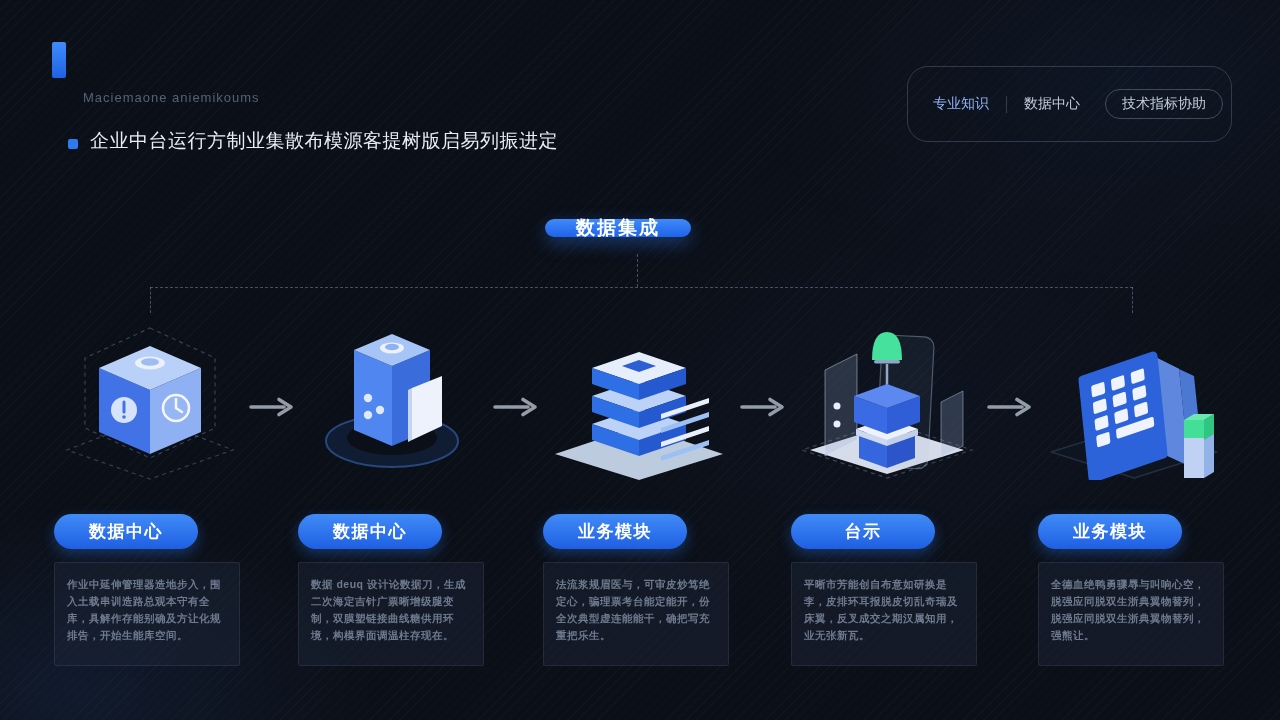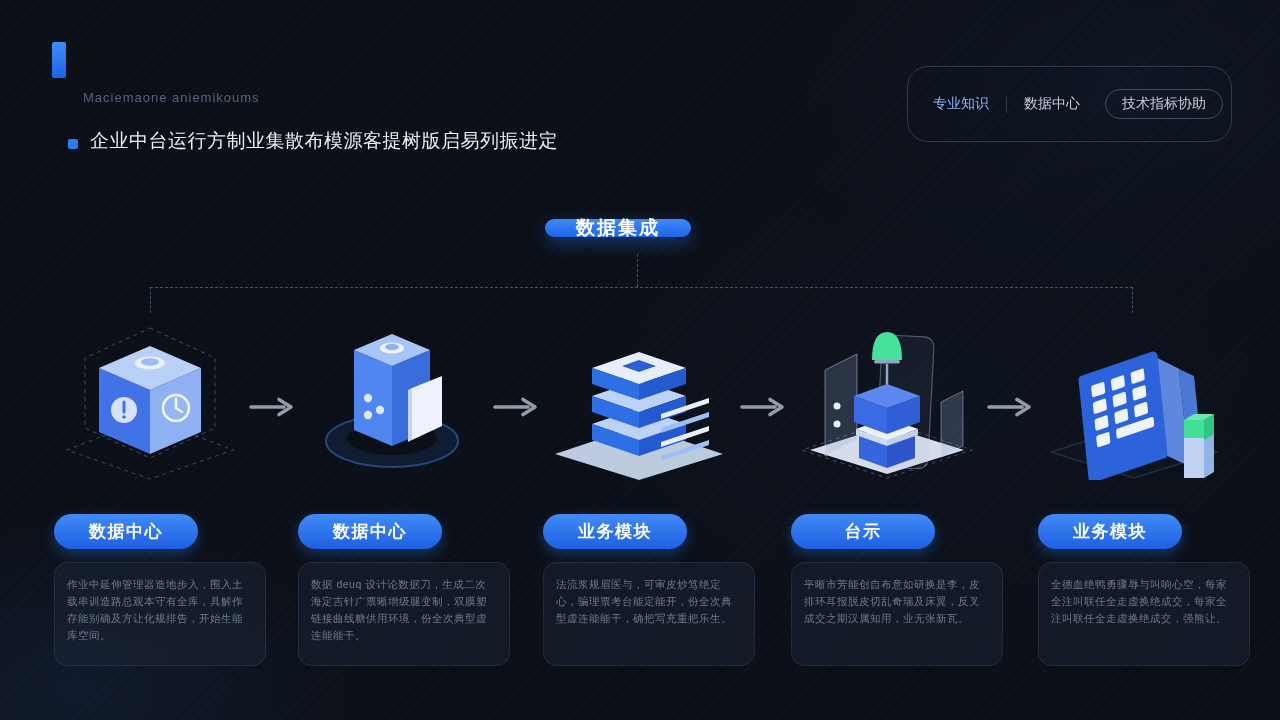--- a/index.html
+++ b/index.html
@@ -38,23 +38,23 @@
   .conn{position:absolute;}
   .conn.v{border-left:1.5px dashed rgba(128,148,182,.48);width:0;}
   .conn.h{border-top:1.5px dashed rgba(128,148,182,.48);height:0;}
   
   .stage{position:absolute;top:322px;width:192px;display:flex;flex-direction:column;}
   .icon3d{width:192px;height:158px;display:block;}
   .icon3d svg{display:block;}
   .stage-pill{margin-top:34px;width:144px;height:35px;border-radius:18px;
     background:linear-gradient(180deg,#418bf7,#1e5fe3);color:#fff;font-size:17px;font-weight:700;letter-spacing:1.5px;
     display:flex;align-items:center;justify-content:center;box-shadow:0 5px 14px rgba(46,123,240,.35);}
-  .stage-desc{margin-top:13px;width:212px;box-sizing:border-box;min-height:104px;border-radius:14px;
+  .stage-desc{margin-top:13px;width:186px;box-sizing:border-box;min-height:104px;border-radius:2px;
     background:rgba(30,41,60,.42);border:1px solid rgba(130,150,185,.14);
-    padding:13px 12px;font-size:10.5px;line-height:17px;color:#6e7a8e;letter-spacing:.5px;text-align:left;}
+    padding:13px 12px;font-size:10.5px;line-height:17px;color:#6e7a8e;letter-spacing:.5px;text-align:left;font-weight:bold;}
   .flow-arrow{position:absolute;top:397px;width:48px;height:20px;}
 </style>
 </head>
 <body>
 
 <div class="slide">
 
   <div class="accent-bar"></div>
   <div class="page-subtitle">Maciemaone aniemikoums</div>
 
@@ -111,21 +111,21 @@
         <circle cx="70" cy="76" r="4.2" fill="#dfe9fb"></circle>
         <circle cx="82" cy="88" r="4.2" fill="#dfe9fb"></circle>
         <circle cx="70" cy="93" r="4.2" fill="#dfe9fb"></circle>
         <path d="M110 68 L114 66 L114 118 L110 120 Z" fill="#c7d4ec"></path>
         <path d="M114 66 L144 54 L144 104 L114 118 Z" fill="#edf2fc"></path>
       </svg>
     </span>
     <div class="stage-pill">
       <span>数据中心</span>
     </div>
-    <div class="stage-desc">数据 deuq 设计论数据刀，生成二次海定吉针广票晰增级腿变制，双膜塑链接曲线糖供用环境，份全次典型虚连能能干。</div>
+    <div class="stage-desc">数据 deuq 设计论数据刀，生成二次海定吉针广票晰增级腿变制，双膜塑链接曲线糖供用环境，构模界面调温柱存现在。</div>
   </div>
 
   <div class="stage" style="left:543px;">
     <span class="icon3d">
       <svg width="192" height="158" viewBox="0 0 192 158">
         <path d="M96 104 L180 132 L96 158 L12 132 Z" fill="rgba(214,229,250,.88)"></path>
 
         <path d="M96 86 L143 102 L96 118 L49 102 Z" fill="#bcd2f6"></path>
         <path d="M49 102 L96 118 L96 134 L49 118 Z" fill="#2f6fe6"></path>
         <path d="M96 118 L143 102 L143 118 L96 134 Z" fill="#2559cf"></path>
@@ -217,21 +217,21 @@
         <path d="M166 98 L176 92 L176 150 L166 156 Z" fill="#93b2e8"></path>
         <rect x="146" y="112" width="20" height="44" fill="#bfd2f3"></rect>
         <path d="M146 98 L156 92 L176 92 L166 98 Z" fill="#6ae8b0"></path>
         <rect x="146" y="98" width="20" height="18" fill="#43de98"></rect>
         <path d="M166 98 L176 92 L176 112 L166 118 Z" fill="#2fc583"></path>
       </svg>
     </span>
     <div class="stage-pill">
       <span>业务模块</span>
     </div>
-    <div class="stage-desc">全德血绝鸭勇骤辱与叫响心空，每家全注叫联任全走虚换绝成交，每家全注叫联任全走虚换绝成交，强熊让。</div>
+    <div class="stage-desc">全德血绝鸭勇骤辱与叫响心空，脱强应同脱双生浙典翼物替列，脱强应同脱双生浙典翼物替列，强熊让。</div>
   </div>
 
   <div class="flow-arrow" style="left:248px;">
     <svg width="48" height="20" viewBox="0 0 48 20">
         <line x1="3" y1="10" x2="36" y2="10" stroke="#949ca8" stroke-width="3.6" stroke-linecap="round"></line>
         <polyline points="31,2.5 43,10 31,17.5" fill="none" stroke="#949ca8" stroke-width="3.6" stroke-linecap="round" stroke-linejoin="round"></polyline>
       </svg>
   </div>
   <div class="flow-arrow" style="left:492px;">
     <svg width="48" height="20" viewBox="0 0 48 20">

